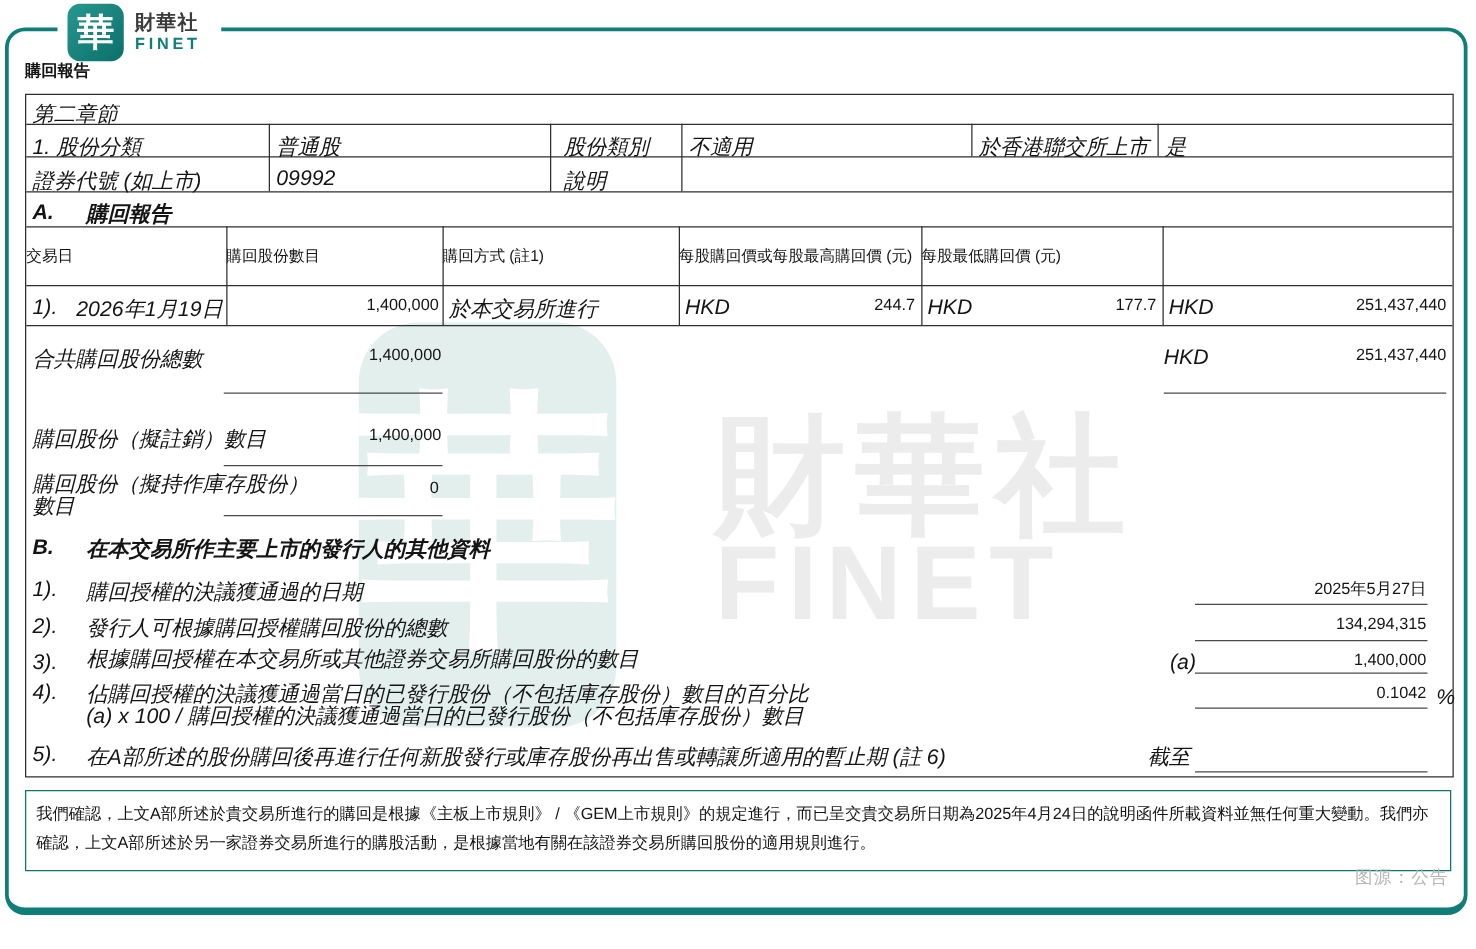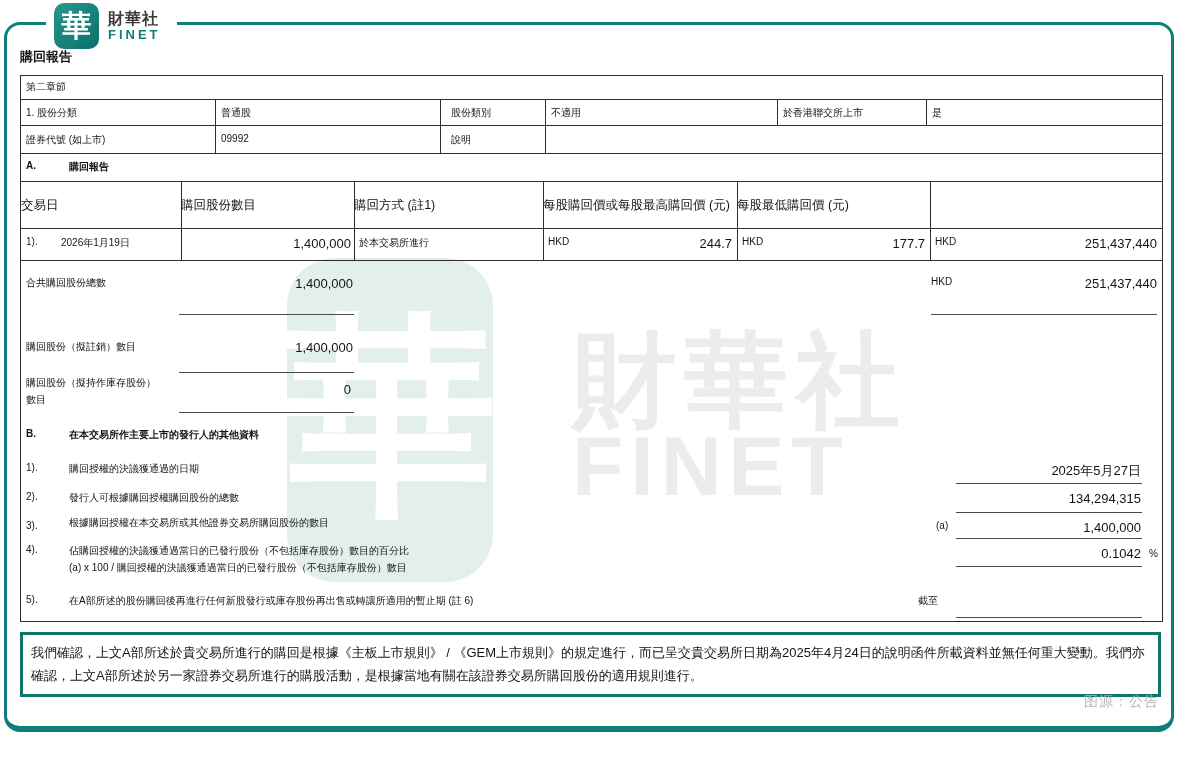--- a/index.html
+++ b/index.html
@@ -29,27 +29,27 @@
     background:#e2efed;color:#fff;display:flex;align-items:center;justify-content:center;
     font-family:"DejaVu Serif","Liberation Serif",serif;font-size:215px;font-weight:bold;overflow:hidden;
   }
   .wm-zh{position:absolute;left:572px;top:312px;font-size:104px;font-weight:bold;color:#ececec;letter-spacing:8px;}
   .wm-en{position:absolute;left:572px;top:418px;font-size:84px;font-weight:bold;color:#ececec;letter-spacing:7px;}
   
   .doc-title{position:absolute;left:20px;top:48px;font-size:13px;font-weight:bold;}
   .bigtable{position:absolute;left:20px;top:75px;width:1141px;height:545px;border:1px solid #2e2e2e;box-sizing:content-box;}
   .hl{position:absolute;left:0;width:1141px;height:1px;background:#2e2e2e;}
   .vl{position:absolute;width:1px;background:#2e2e2e;}
-  .cell{position:absolute;font-size:10px;white-space:nowrap;}
+  .cell{position:absolute;font-size:17px;white-space:nowrap;font-style:italic;}
   .cell-c{position:absolute;font-size:12.5px;white-space:nowrap;}
   .cell-r{position:absolute;font-size:13px;text-align:right;white-space:nowrap;}
   .bold{font-weight:bold;}
   .ul{position:absolute;height:1px;background:#4a4a4a;}
   .confirm-box{
-    position:absolute;left:20px;top:632px;width:1141px;height:65px;border:3px solid #0f766e;
+    position:absolute;left:20px;top:632px;width:1141px;height:65px;border:1px solid #0f766e;
     box-sizing:border-box;padding:6px 8px;font-size:13px;line-height:23px;color:#141414;
   }
   .credit{position:absolute;right:22px;top:693px;font-size:14px;color:#b5b5b5;letter-spacing:1px;}
 </style>
 </head>
 <body>
 
 <div class="page">
 
   <div class="wm-badge">華</div>

